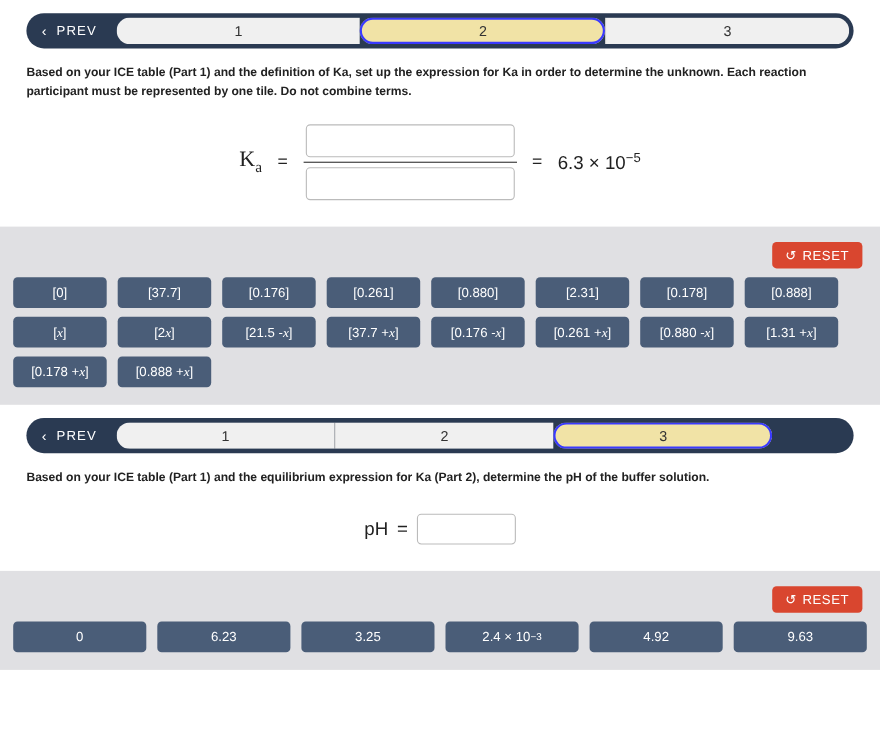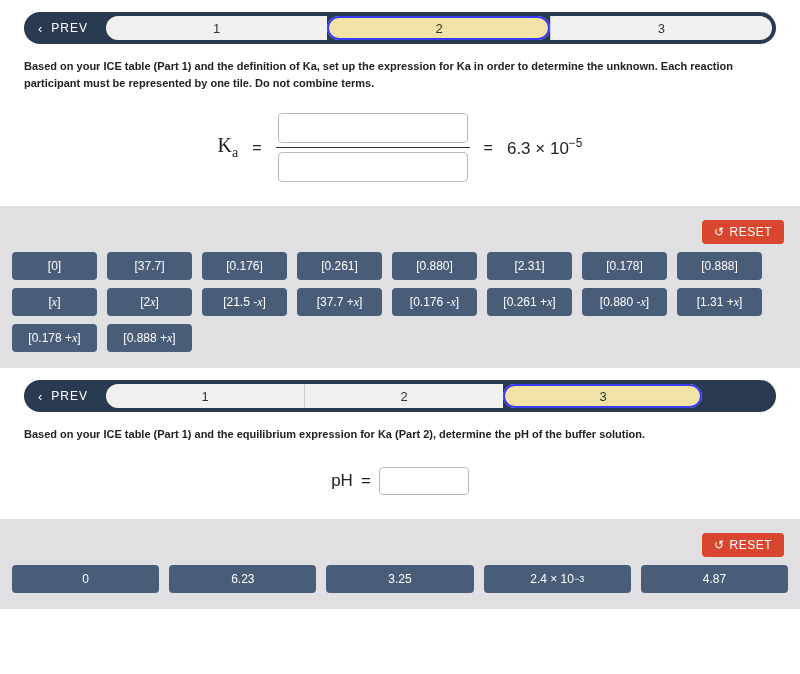--- a/index.html
+++ b/index.html
@@ -125,16 +125,17 @@
       <button class="reset">
         <span class="reset-icon">↺</span>
         <span>RESET</span>
       </button>
     </div>
     <div class="tile-grid tile-grid-2" id="tiles2">
         <button class="tile">0</button>
         <button class="tile">6.23</button>
         <button class="tile">3.25</button>
         <button class="tile">2.4 × 10<sup>−3</sup></button>
-        <button class="tile">4.87</button>
+        <button class="tile">4.92</button>
+        <button class="tile">9.63</button>
       </div>
   </div>
 </div>
 
 </body></html>

